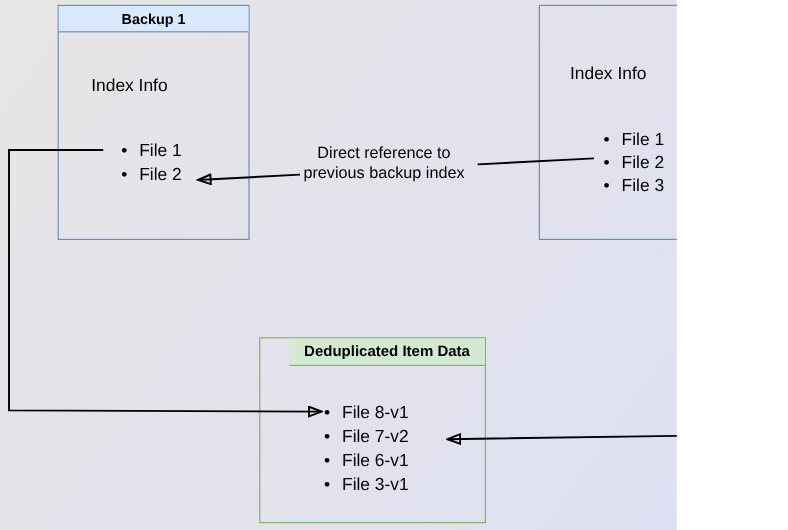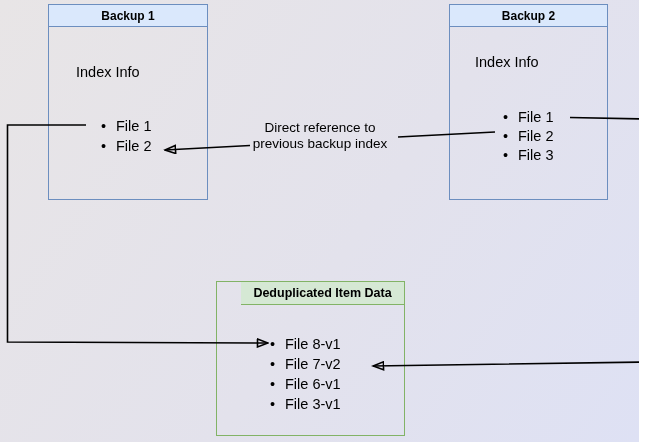--- a/index.html
+++ b/index.html
@@ -1,18 +1,18 @@
 <!DOCTYPE html>
 <html><head>
 <meta charset="utf-8">
 <style>
   html,body{margin:0;padding:0;}
   .canvas{
     position:relative;
-    width:639px;height:442px;
+    width:564px;height:442px;
     overflow:hidden;
     background:linear-gradient(125deg,#e8e5e6 0%,#e3e2ec 55%,#dee1f4 100%);
     font-family:"Liberation Sans", sans-serif;
     color:#000;
   }
   .node{
     position:absolute;
     box-sizing:border-box;
     background:transparent;
   }
@@ -87,21 +87,20 @@
   <div class="node blue" style="left:48px;top:4px;width:160px;height:196px;">
     <div class="node-header">Backup 1</div>
     <div class="body-label" style="left:27px;top:57px;">Index Info</div>
     <ul class="filelist lh20" style="left:52px;top:111px;">
       <li>File 1</li>
       <li>File 2</li>
     </ul>
   </div>
 
   <div class="node blue" style="left:449px;top:4px;width:159px;height:196px;">
-    <div class="node-header">Backup 2</div>
     <div class="body-label" style="left:25px;top:47px;">Index Info</div>
     <ul class="filelist lh19" style="left:53px;top:103px;">
       <li>File 1</li>
       <li>File 2</li>
       <li>File 3</li>
     </ul>
   </div>
 
   <div class="node green" style="left:216px;top:281px;width:189px;height:155px;padding-left:24px;">
     <div class="node-header">Deduplicated Item Data</div>

